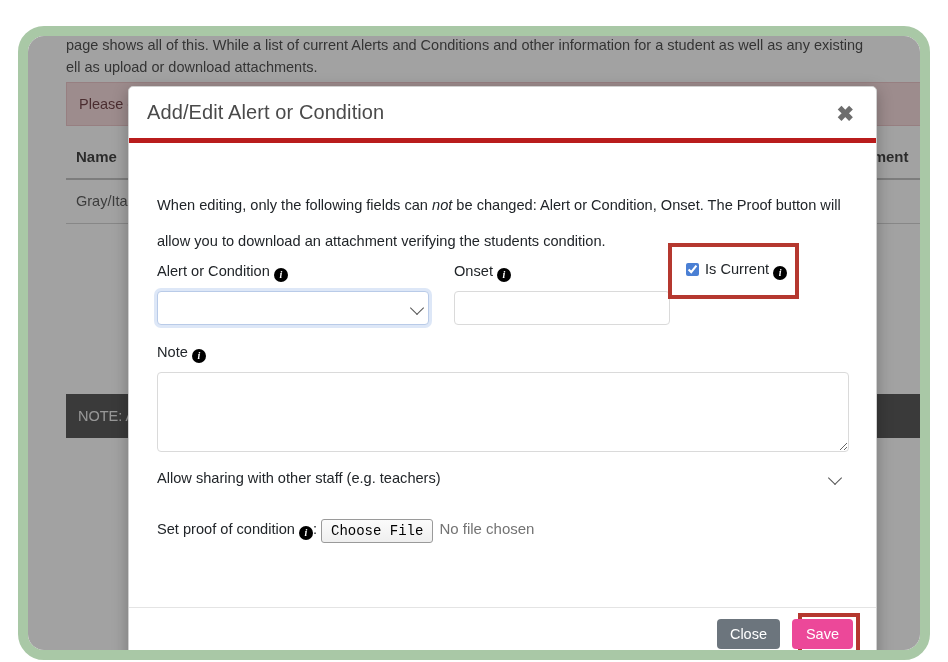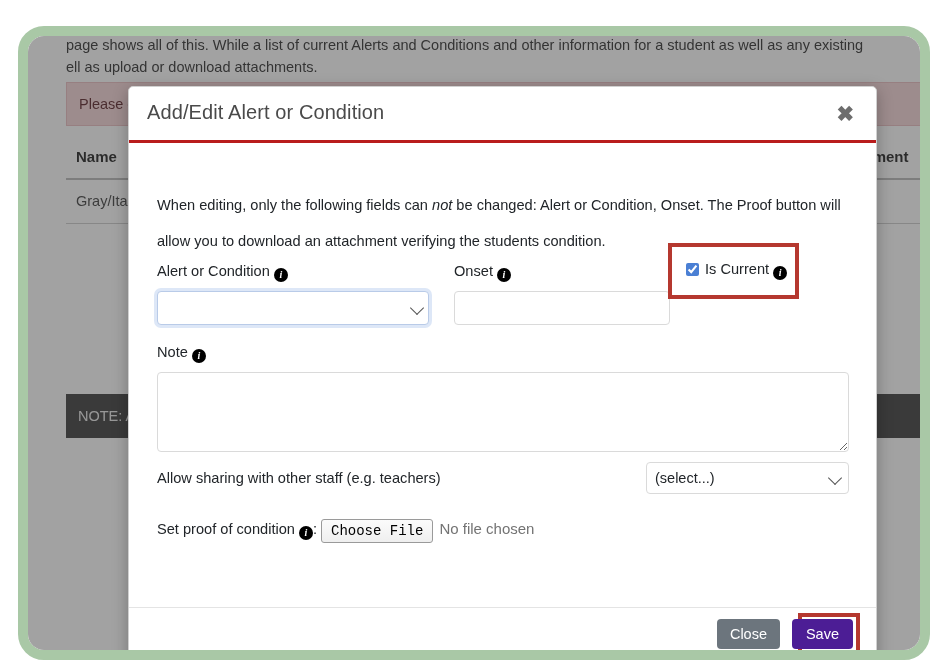--- a/index.html
+++ b/index.html
@@ -135,21 +135,21 @@
     background: #ffffff;
     border: 1px solid #d0d0d0;
     border-radius: 5px;
     box-shadow: 0 4px 16px rgba(0,0,0,0.28);
     box-sizing: border-box;
     overflow: hidden;
   }
   .modal-header {
     position: relative;
     height: 56px;
-    border-bottom: 3px solid #b91c1c;
+    border-bottom: 5px solid #b91c1c;
     box-sizing: border-box;
   }
   .modal-title {
     position: absolute;
     left: 18px; top: 14px;
     font-size: 20px;
     color: #4a4a4a;
     font-weight: normal;
     letter-spacing: 0.1px;
   }
@@ -357,21 +357,21 @@
   .save-highlight {
     position: absolute;
     right: 16px; top: 5px;
     width: 62px; height: 44px;
     border: 4px solid #b5382f;
     box-sizing: border-box;
   }
   .btn-save {
     position: absolute;
     right: 23px; top: 11px;
-    background: #4c1d95;
+    background: #ec4899;
     color: #fff;
     border: none;
     border-radius: 4px;
     padding: 7px 14px;
     font-size: 14.5px;
     cursor: pointer;
     font-family: "Liberation Sans", sans-serif;
   }
 </style>
 </head>
@@ -430,21 +430,20 @@
         <div class="iscurrent-wrap"></div>
         <input class="chk-iscurrent" type="checkbox" checked="" style="">
         <span class="lbl-iscurrent"><span>Is Current</span><span class="info-icon">i</span></span>
 
         <div class="field-label" style="left:28px; top:201px;"><span>Note</span><span class="info-icon">i</span></div>
 
         <textarea class="ta-note" placeholder="" style=""></textarea>
 
         <div class="field-label" style="left:28px; top:327px;">Allow sharing with other staff (e.g. teachers)</div>
 
-        <select class="sel-share"><option value="(select...)">(select...)</option><option value="Yes">Yes</option><option value="No">No</option></select>
         <span class="sel-share-arrow"></span>
 
         <div class="file-row"><span>Set proof of condition</span><span class="info-icon">i</span><span>:</span><span class="btn-choose-file">Choose File</span><span class="file-status">No file chosen</span></div>
       </div>
 
       <div class="modal-footer">
         <button class="btn-close">Close</button>
         <div class="save-highlight"></div>
         <button class="btn-save">Save</button>
       </div>

